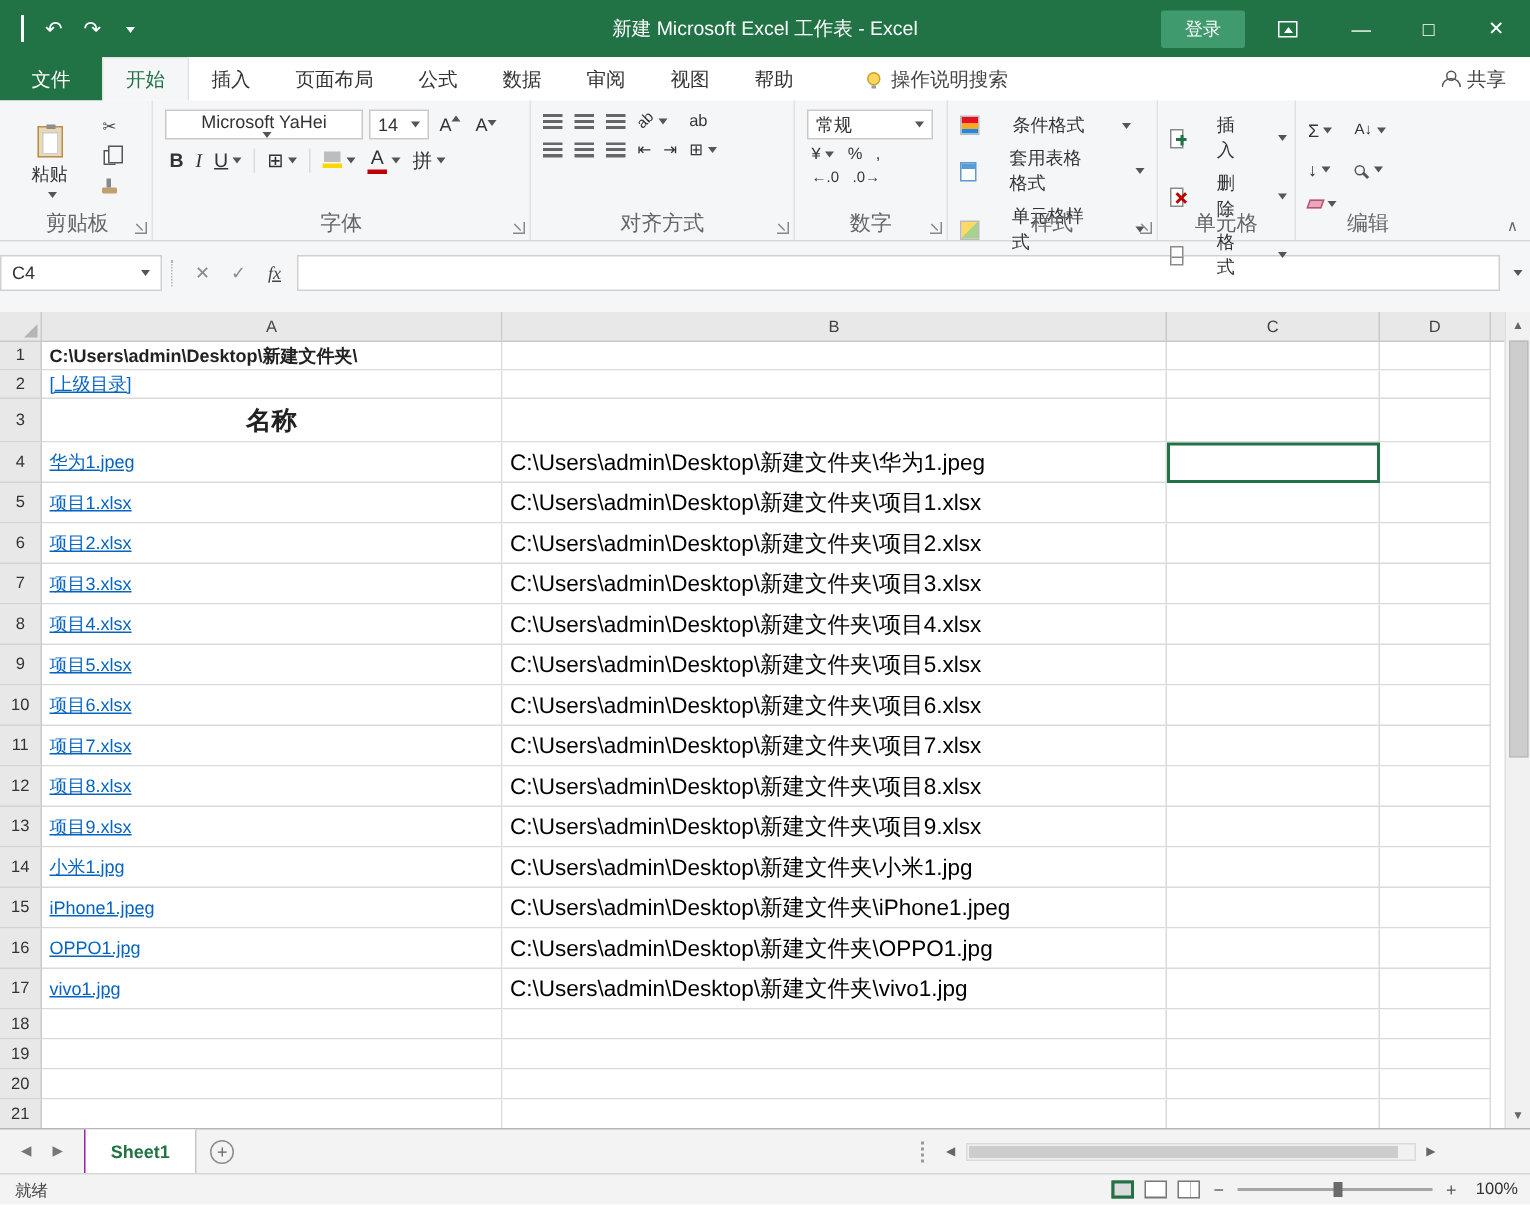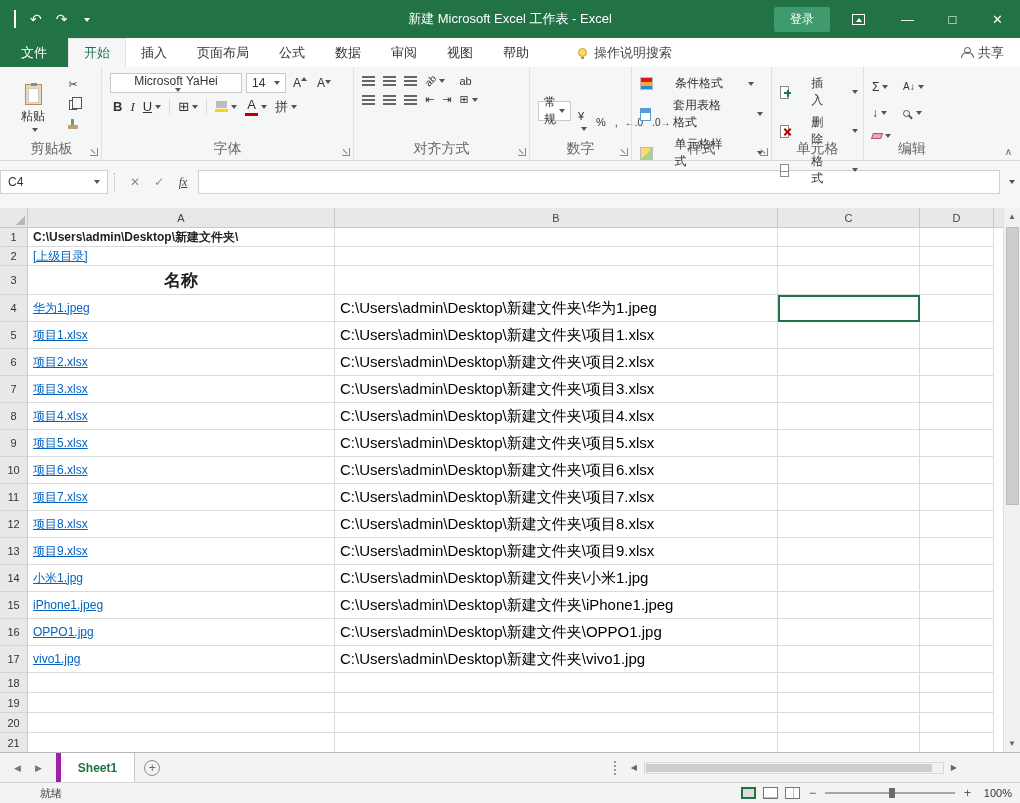--- a/index.html
+++ b/index.html
@@ -77,21 +77,21 @@
 
   .al { display:flex; gap:8px; }
   .al-left { display:flex; flex-direction:column; gap:7px; padding-top:2px; }
   .al-row { display:flex; gap:8px; align-items:center; }
   .lines { width:13px; height:10px;
     background:linear-gradient(#666 0 2px, transparent 2px 4px, #666 4px 6px, transparent 6px 8px, #666 8px 10px); }
   .al-misc { font-size:11px; color:#333; display:flex; align-items:center; }
   .rot { display:inline-block; transform:rotate(-45deg); font-size:10px; }
   .al-right { display:flex; flex-direction:column; gap:6px; padding-top:2px; }
 
-  .ng { display:flex; gap:4px; width:86px;margin-top:28px; }
+  .ng { display:flex; flex-direction:column; gap:4px; width:86px; }
   .nrow { display:flex; align-items:center; gap:9px; padding-left:3px; font-size:11px; color:#333; }
 
   .sg, .cg { display:flex; flex-direction:column; gap:5px; justify-content:flex-start; padding-top:2px; }
   .stylebtn { display:flex; align-items:center; gap:22px; font-size:12px; color:#333; }
   .ic-cond { width:13px; height:13px; border:1px solid #bbb;
     background:linear-gradient(180deg,#e81123 0 4px,#f9a825 4px 8px,#1e88e5 8px 13px); }
   .ic-table { width:13px; height:13px; border:1px solid #5b9bd5;
     background:linear-gradient(180deg,#5b9bd5 0 4px,#fff 4px); }
   .ic-cellst { width:13px; height:13px; border:1px solid #bbb;
     background:linear-gradient(135deg,#ffd966 50%,#a9d18e 50%); }
@@ -145,33 +145,33 @@
   .vscroll { position:absolute; top:0; right:0; bottom:0; width:17px; background:#f1f1f1; border-left:1px solid #e0e0e0;
              display:flex; flex-direction:column; align-items:center; }
   .varrow { height:17px; display:flex; align-items:center; justify-content:center; font-size:8px; color:#666; width:100%; }
   .vthumb { width:13px; height:278px; background:#cdcdcd; border:1px solid #bdbdbd; margin-top:2px; }
   .vfill { flex:1; }
 
   
   .stabs { height:30px; background:#f3f3f3; border-top:1px solid #b7b7b7; display:flex; align-items:stretch; }
   .snav { display:flex; align-items:center; gap:14px; padding:0 14px; color:#777; font-size:9px; }
   .stab { background:#fff; color:#217346; font-weight:bold; padding:0 17px; display:flex; align-items:center;
-          border-left:5px solid #a21caf; border-right:1px solid #c6c6c6; font-size:12px; }
+          border-left:1px solid #a21caf; border-right:1px solid #c6c6c6; font-size:12px; }
   .newsheet { width:34px; display:flex; align-items:center; justify-content:center; }
   .plus-circle { width:16px; height:16px; border-radius:50%; border:1px solid #8c8c8c; color:#666;
                  display:flex; align-items:center; justify-content:center; font-size:12px; line-height:1; }
   .hsb { margin-left:auto; display:flex; align-items:center; gap:4px; padding-right:60px; }
   .splitter { width:4px; height:14px; border-left:2px dotted #9a9a9a; margin-right:6px; }
   .harrow { font-size:8px; color:#666; padding:0 3px; }
   .htrack { width:300px; height:12px; background:#f1f1f1; border:1px solid #d9d9d9; position:relative; }
   .hthumb { position:absolute; left:1px; top:1px; bottom:1px; width:96%; background:#cdcdcd; }
 
   
   .statusbar { height:21px; background:#f3f3f3; border-top:1px solid #d6d6d6; display:flex; align-items:center; font-size:11px; color:#444; }
-  .status-left { padding-left:10px;margin-left:30px; }
+  .status-left { padding-left:10px; }
   .sb-right { margin-left:auto; display:flex; align-items:center; gap:7px; padding-right:8px; }
   .vic { width:15px; height:12px; border:1px solid #777; background:#fff; }
   .vic.sel { background:#dcdcdc; }
   .vic.pg { background:linear-gradient(#fff 0 9px, #bbb 9px); }
   .vic.br { background:linear-gradient(90deg,#fff 0 7px,#bbb 7px 8px,#fff 8px); }
   .zsign { font-size:12px; color:#555; padding:0 2px; }
   .ztrack { width:130px; height:2px; background:#a6a6a6; position:relative; }
   .znotch { position:absolute; left:50%; top:-3px; width:1px; height:8px; background:#8a8a8a; }
   .zthumb { position:absolute; left:49%; top:-4px; width:6px; height:10px; background:#6a6a6a; }
   .zoomlabel { min-width:32px; text-align:right; color:#333; }

